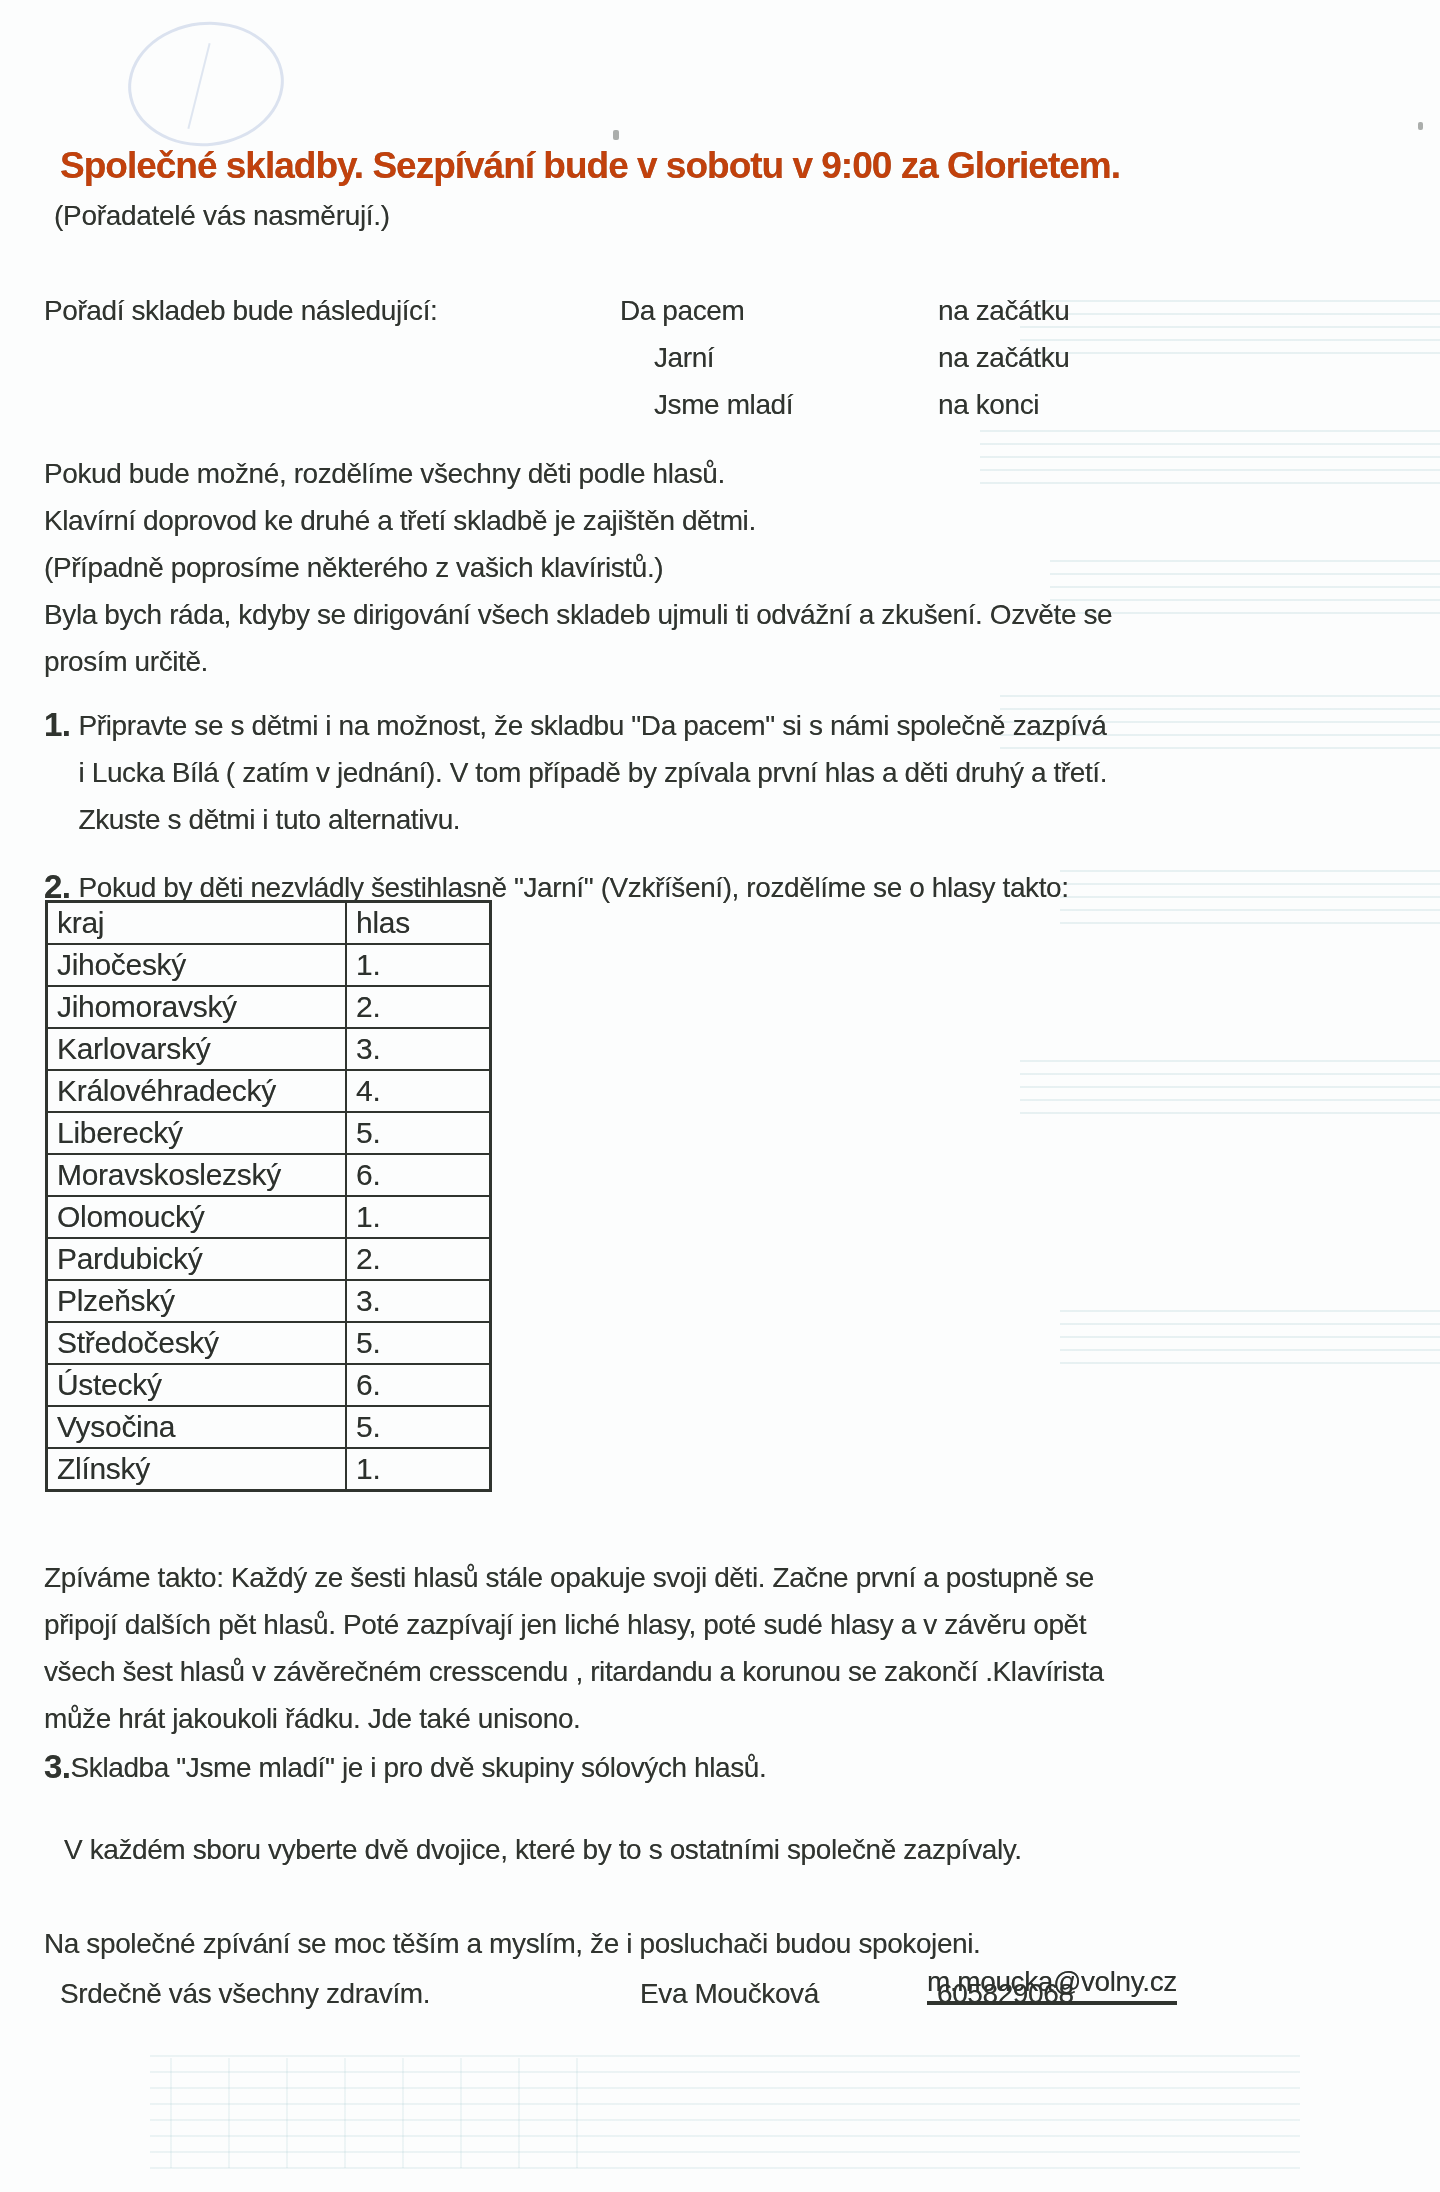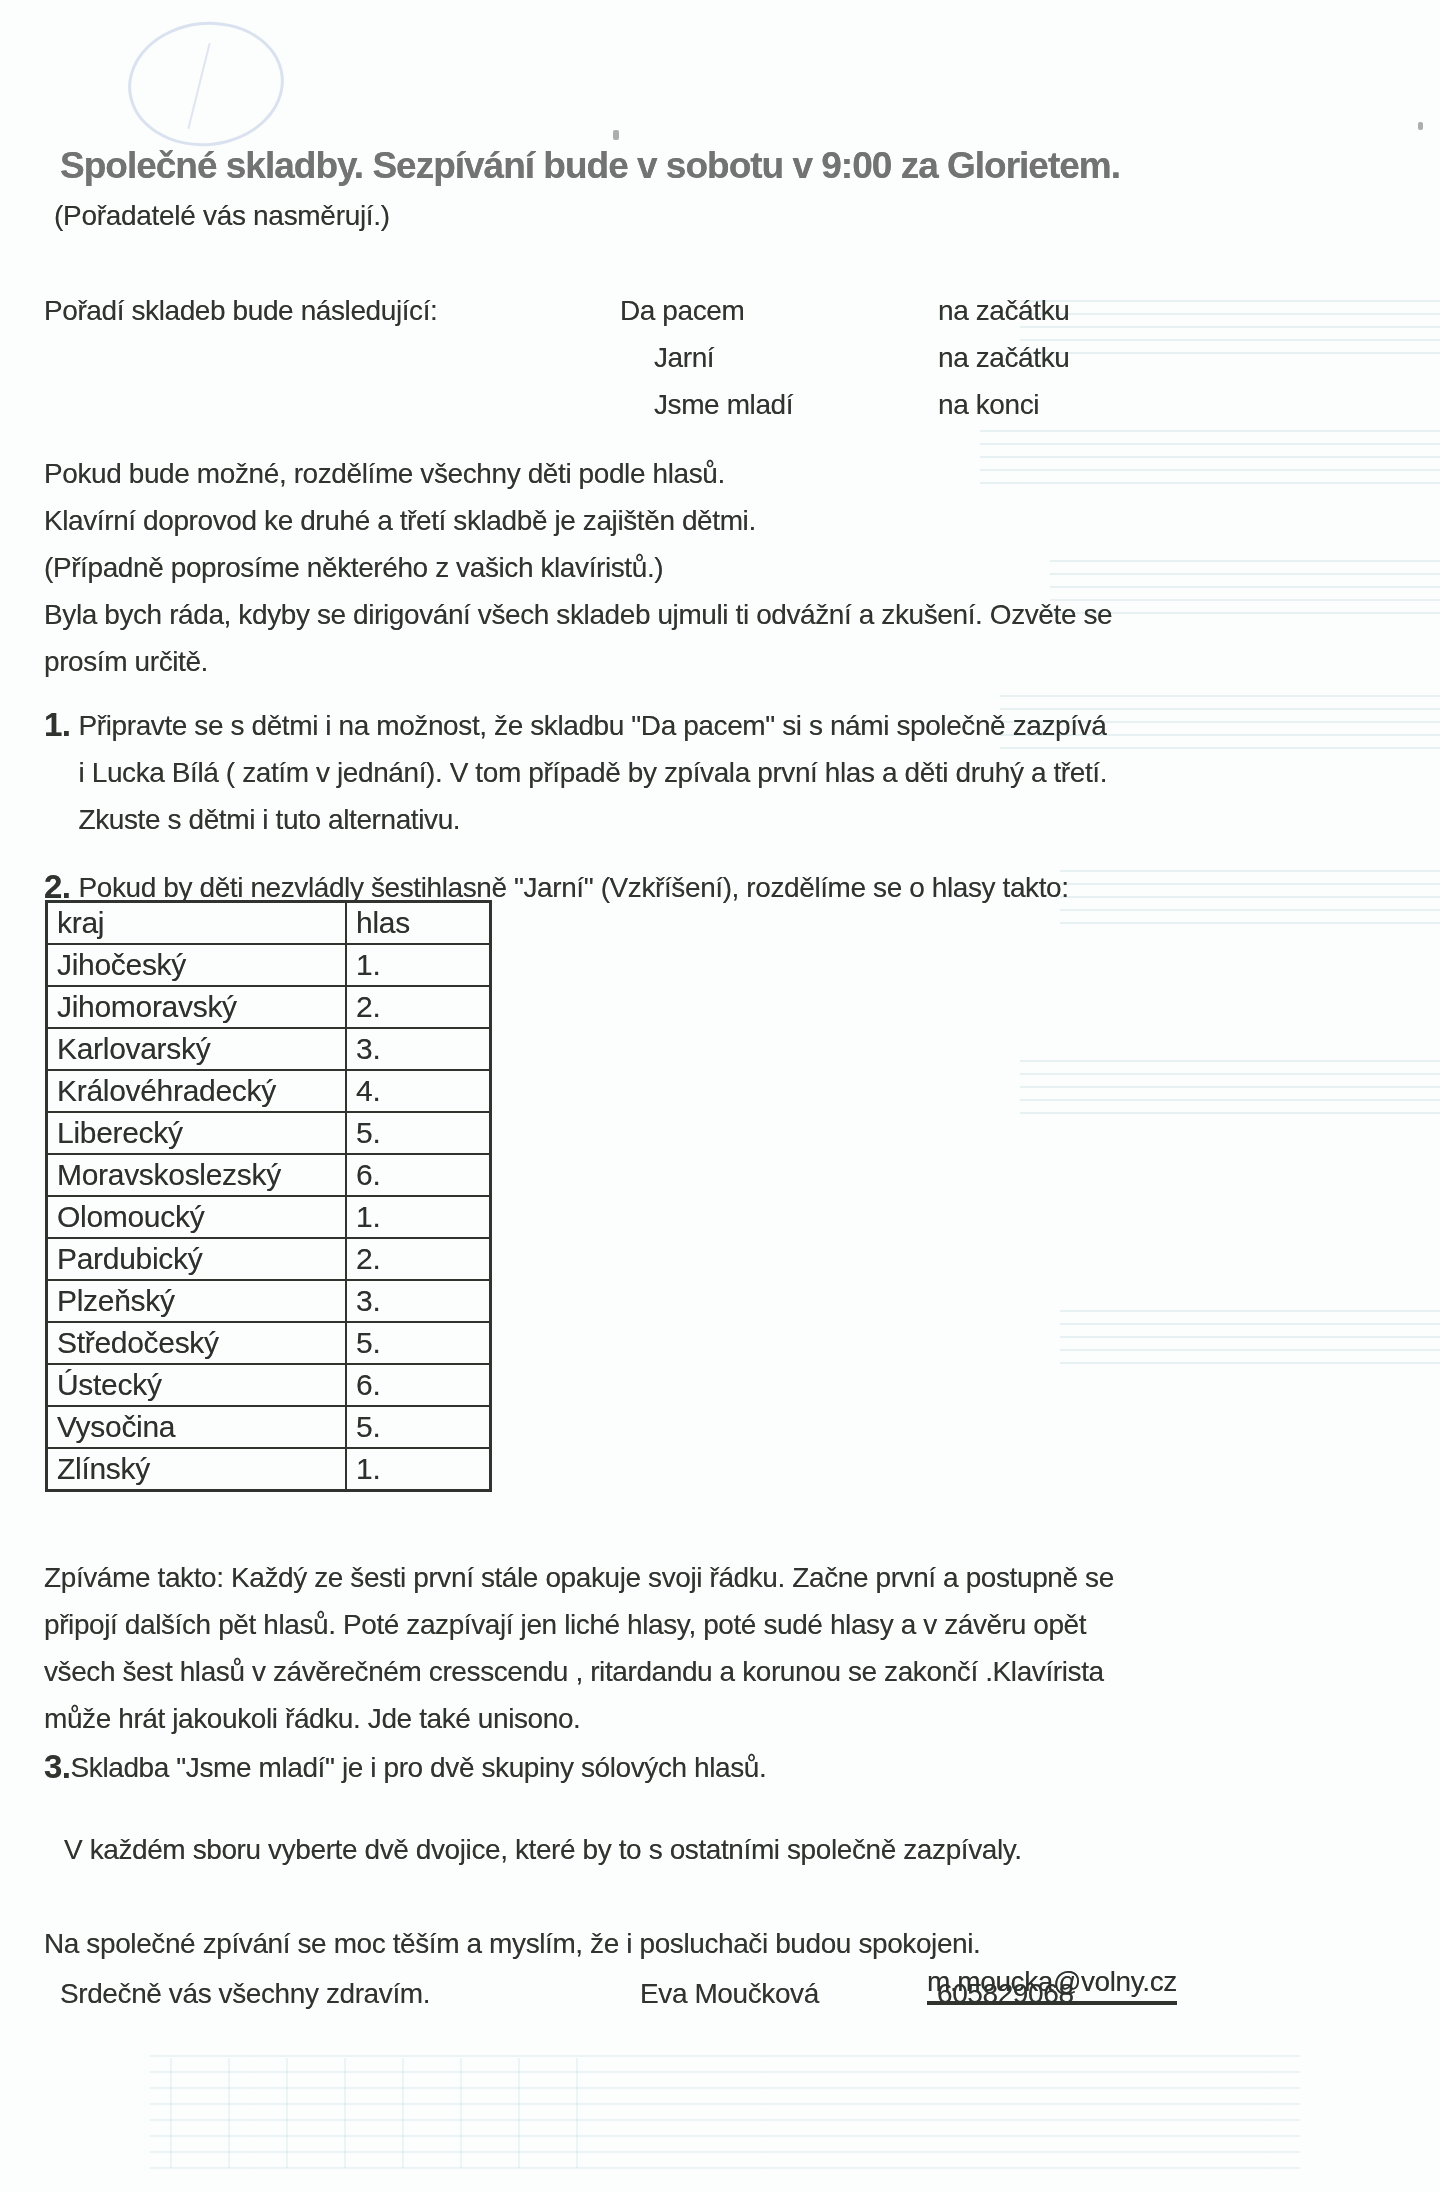--- a/index.html
+++ b/index.html
@@ -32,21 +32,21 @@
     background:repeating-linear-gradient(to bottom, rgba(148,192,198,0.16) 0 2px, transparent 2px 16px);
   }
   .bottom-bars{
     position:absolute;left:170px;top:2058px;width:430px;height:110px;
     background:repeating-linear-gradient(to right, rgba(148,192,198,0.14) 0 2px, transparent 2px 58px);
   }
   .speck{position:absolute;background:rgba(90,96,92,0.5);border-radius:2px;}
   
   .title{
     position:absolute;left:60px;top:145px;
-    font-size:37px;font-weight:bold;letter-spacing:-1px;color:#737373;
+    font-size:37px;font-weight:bold;letter-spacing:-1px;color:#c2410c;
     white-space:nowrap;
   }
   .subtitle{
     position:absolute;left:54px;top:200px;
     font-size:28px;letter-spacing:-0.3px;
   }
   .body-text{font-size:28px;letter-spacing:-0.4px;line-height:47px;white-space:nowrap;}
   #order-label{position:absolute;left:44px;top:287px;}
   .song-name{position:absolute;white-space:nowrap;}
   .song-pos{position:absolute;white-space:nowrap;}
@@ -191,21 +191,21 @@
           <td class="c-voice">5.</td>
         </tr>
     <tr>
           <td class="c-region">Zlínský</td>
           <td class="c-voice">1.</td>
         </tr>
   </tbody>
     </table>
 
   <div id="para2" class="body-text">
-    <div>Zpíváme takto: Každý ze šesti první stále opakuje svoji řádku. Začne první a postupně se</div>
+    <div>Zpíváme takto: Každý ze šesti hlasů stále opakuje svoji děti. Začne první a postupně se</div>
     <div>připojí dalších pět hlasů. Poté zazpívají jen liché hlasy, poté sudé hlasy a v závěru opět</div>
     <div>všech šest hlasů v závěrečném  cresscendu , ritardandu a korunou se zakončí .Klavírista</div>
     <div>může hrát jakoukoli řádku. Jde také unisono.</div>
   </div>
 
   <div id="point3" class="numbered">
     <span class="num num-tight">3.</span>
     <div class="body-text">Skladba "Jsme mladí" je i pro dvě skupiny sólových hlasů.</div>
   </div>
 

